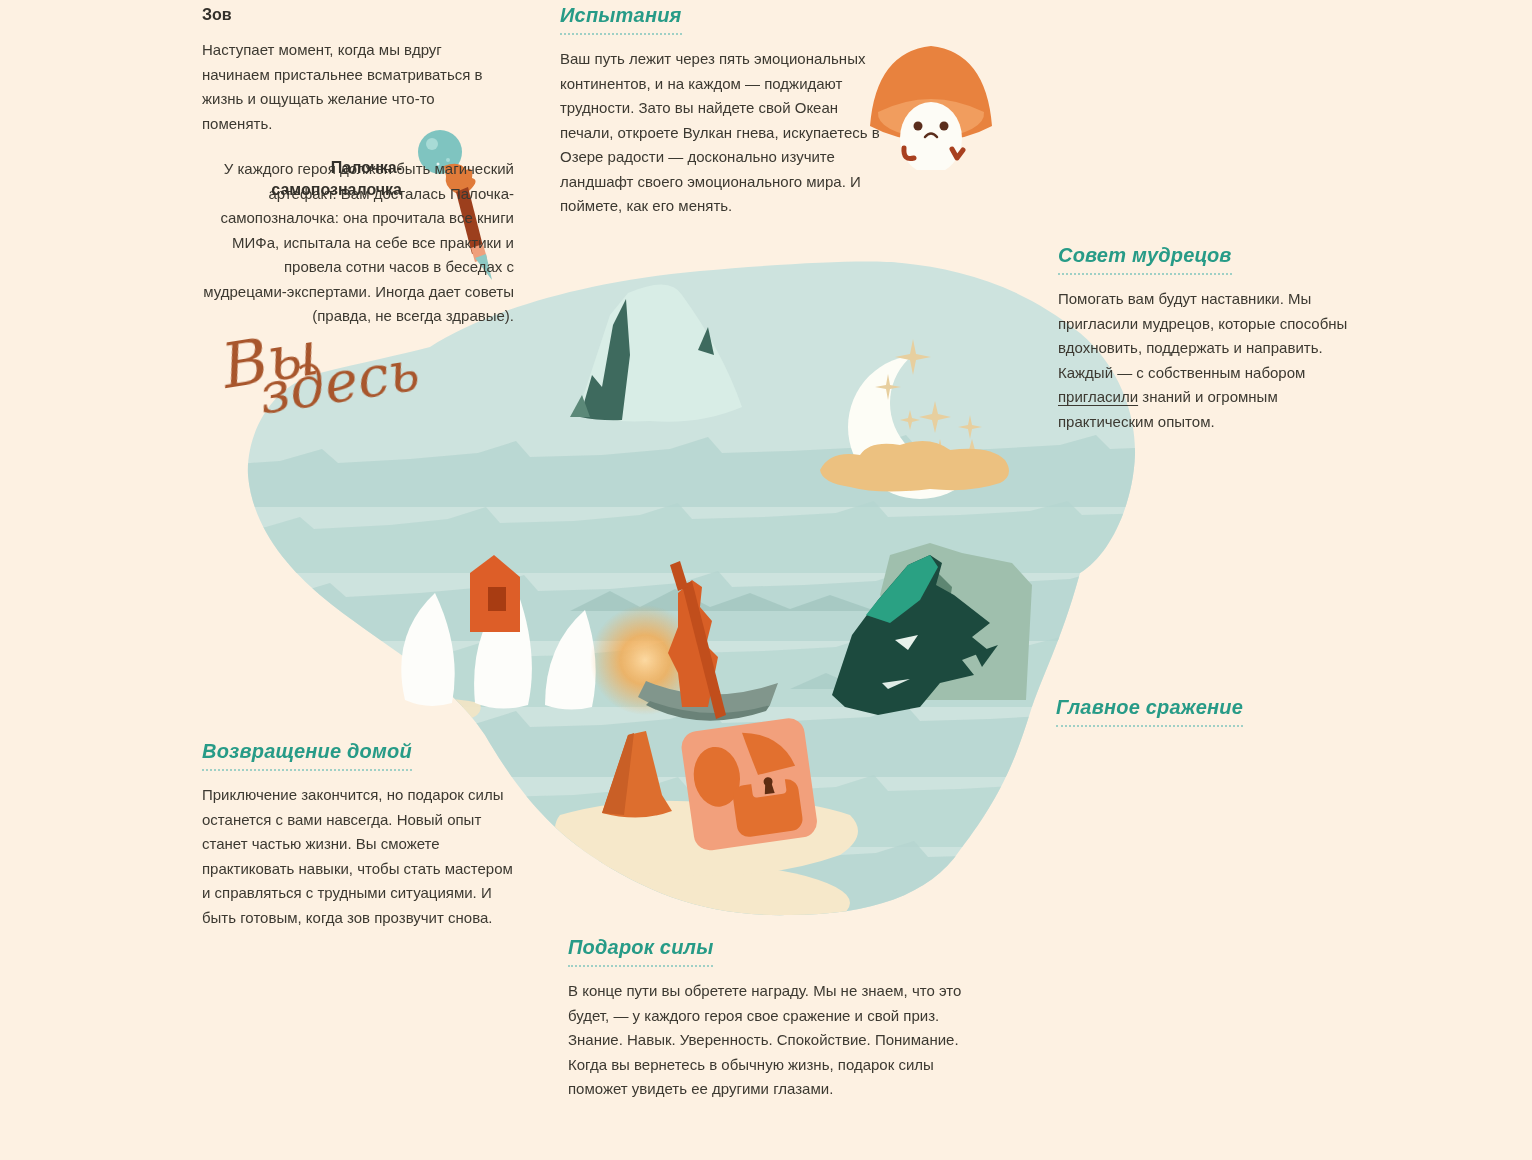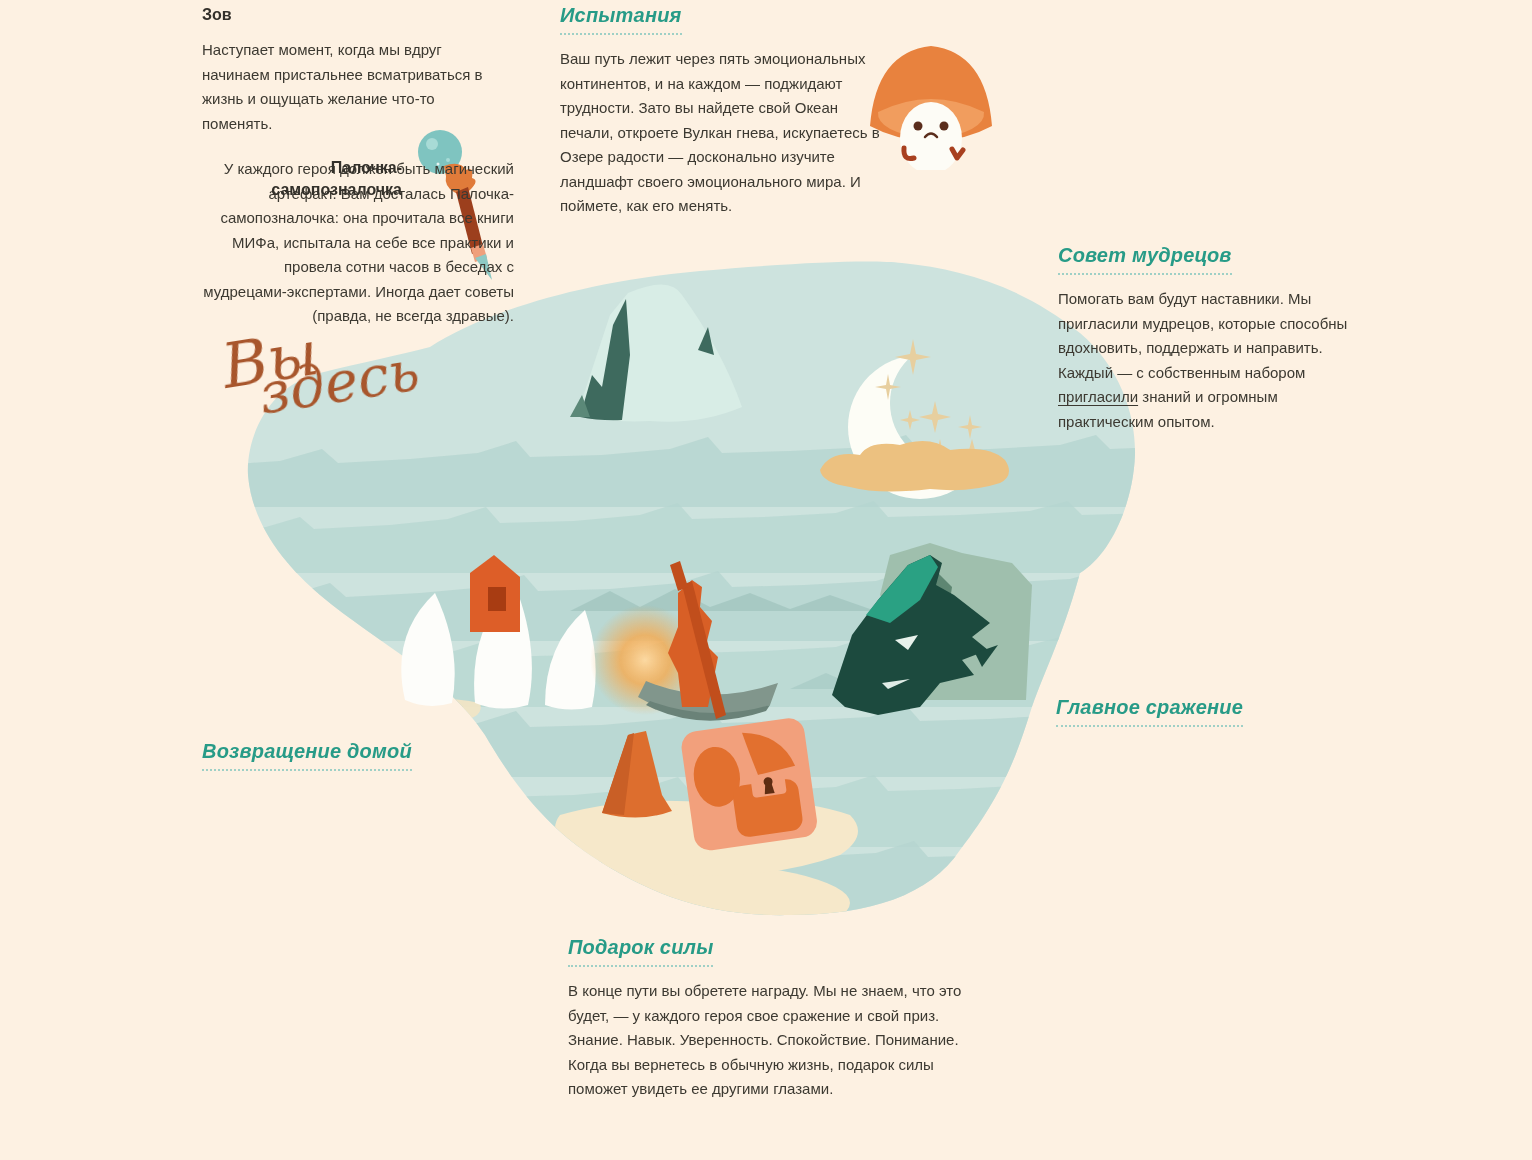--- a/index.html
+++ b/index.html
@@ -198,20 +198,21 @@
   <h2 class="sec-title">Совет мудрецов</h2>
   <p class="sec-body"><span>Помогать вам будут наставники. Мы пригласили мудрецов, которые способны вдохновить, поддержать и направить. Каждый — с собственным набором </span><span class="u-word">пригласили</span><span> знаний и огромным практическим опытом.</span></p>
 </section>
 
 <section class="sec" id="sec-srazhenie">
   <h2 class="sec-title">Главное сражение</h2>
 </section>
 
 <section class="sec" id="sec-vozvr">
   <h2 class="sec-title">Возвращение домой</h2>
+  <p class="sec-body">Приключение закончится, но подарок силы останется с вами навсегда. Новый опыт станет частью жизни. Вы сможете практиковать навыки, чтобы стать мастером и справляться с трудными ситуациями. И быть готовым, когда зов прозвучит снова.</p>
 </section>
 
 <section class="sec" id="sec-podarok">
   <h2 class="sec-title">Подарок силы</h2>
   <p class="sec-body">В конце пути вы обретете награду. Мы не знаем, что это будет, — у каждого героя свое сражение и свой приз. Знание. Навык. Уверенность. Спокойствие. Понимание. Когда вы вернетесь в обычную жизнь, подарок силы поможет увидеть ее другими глазами.</p>
 </section>
 
 <div id="you-are-here">
   <span class="l1">Вы</span>
   <span class="l2">здесь</span>

